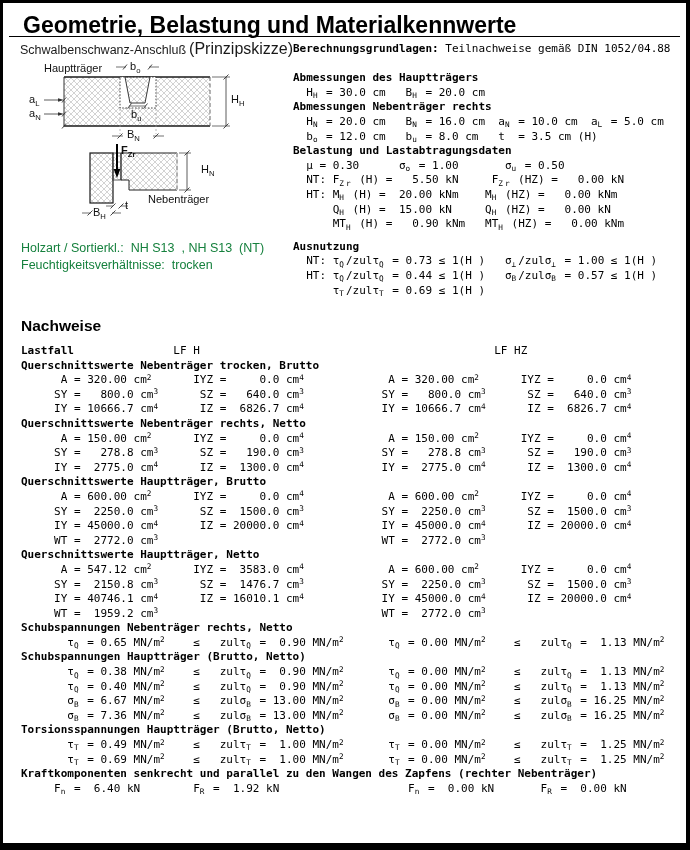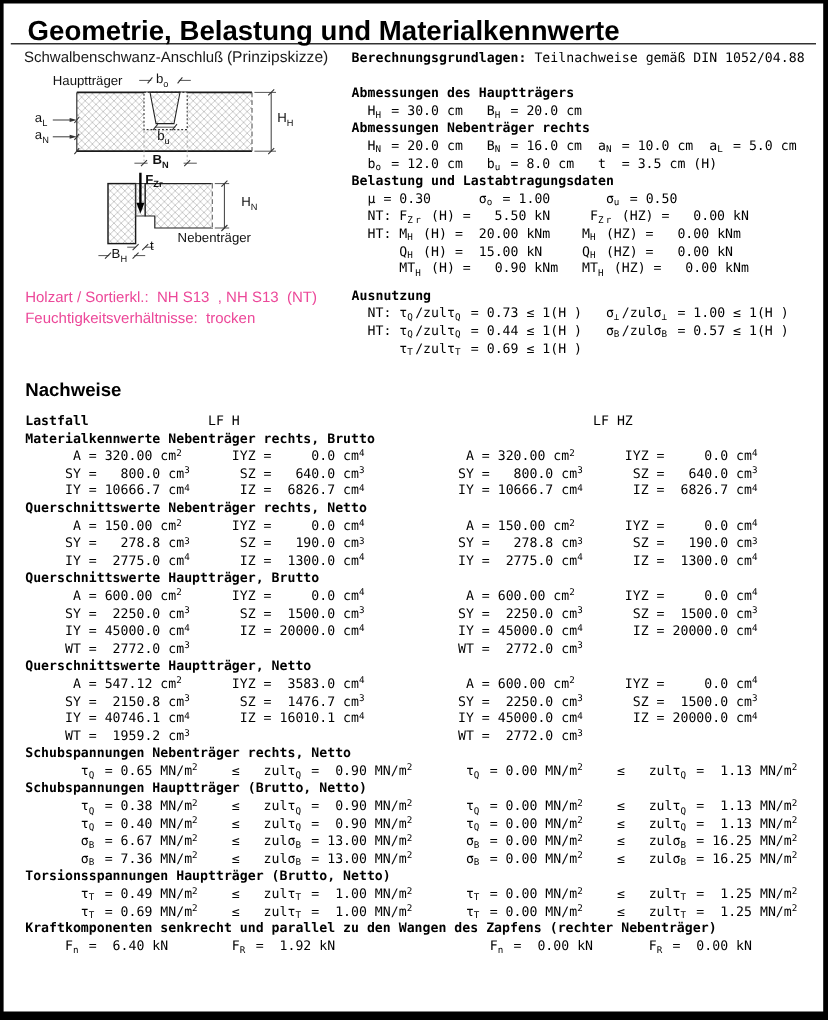--- a/index.html
+++ b/index.html
@@ -4,29 +4,29 @@
 <style>
   html,body { margin:0; padding:0; background:#777; }
   .page {
     position:relative; width:690px; height:850px; box-sizing:border-box;
     background:#fff; border:solid #000; border-width:3px 4px 7px 3px;
     font-family:"Liberation Sans", sans-serif; color:#000; overflow:hidden;
   }
   .title { position:absolute; left:20px; top:9px; font-size:23px; font-weight:bold; letter-spacing:0px; }
   .title-rule { position:absolute; left:6px; right:6px; top:33px; border-top:1.5px solid #000; }
   .subtitle { position:absolute; left:17px; top:37px; font-size:12.5px; color:#1a1a1a; }
-  .subtitle .note { font-size:13px; margin-left:3px; }
+  .subtitle .note { font-size:16px; margin-left:3px; }
 
   .diagram { position:absolute; left:14px; top:57px; width:280px; height:178px; }
   .dsvg { position:absolute; left:0; top:0; width:280px; height:178px; }
   .dlbl { position:absolute; font-size:11px; color:#111; white-space:pre; }
   .dlbl.bold { font-weight:bold; }
   .dlbl sub { font-size:70%; }
 
-  .material { position:absolute; left:18px; top:237px; font-size:12.5px; line-height:17px; color:#ec4899; }
+  .material { position:absolute; left:18px; top:237px; font-size:12.5px; line-height:17px; color:#15803d; }
   .material div { white-space:pre; }
 
   .m { font-family:"DejaVu Sans Mono","Liberation Mono",monospace; font-size:11px; }
   .m sub, .m sup { display:inline-block; width:1.43ch; font-size:70%; line-height:1;
                    position:relative; vertical-align:baseline; text-align:left; }
   .m sub { top:0.32em; }
   .m sup { top:-0.45em; }
   .b { font-weight:bold; }
 
   .info { position:absolute; left:290px; top:39px; width:396px; line-height:14.6px; }
@@ -106,21 +106,21 @@
 
       <path d="M65,153 L74,153 M95,153 L104,153" stroke="#333" stroke-width="0.7" fill="none"></path>
       <path d="M70.5,155.5 L75.5,150.5 M93.5,155.5 L98.5,150.5" stroke="#333" stroke-width="0.9" fill="none"></path>
     </svg>
     <span class="dlbl" style="left:27px;top:2px;">Hauptträger</span>
     <span class="dlbl" style="left:113px;top:0px;">b<sub>o</sub></span>
     <span class="dlbl" style="left:12px;top:33px;">a<sub>L</sub></span>
     <span class="dlbl" style="left:12px;top:47px;">a<sub>N</sub></span>
     <span class="dlbl" style="left:214px;top:33px;text-align:center;">H<sub>H</sub></span>
     <span class="dlbl" style="left:114px;top:48px;">b<sub>u</sub></span>
-    <span class="dlbl" style="left:110px;top:68px;font-weight:bold;">B<sub>N</sub></span>
+    <span class="dlbl" style="left:110px;top:68px;">B<sub>N</sub></span>
     <span class="dlbl bold" style="left:104px;top:84px;">F<sub>Z</sub><sub>r</sub></span>
     <span class="dlbl" style="left:184px;top:103px;">H<sub>N</sub></span>
     <span class="dlbl" style="left:131px;top:133px;">Nebenträger</span>
     <span class="dlbl" style="left:108px;top:139px;">t</span>
     <span class="dlbl" style="left:76px;top:146px;">B<sub>H</sub></span>
   </div>
 
   <div class="material">
     <div>Holzart / Sortierkl.:  NH S13  , NH S13  (NT)</div>
     <div>Feuchtigkeitsverhältnisse:  trocken</div>
@@ -148,21 +148,21 @@
   </div>
 
   <div class="nw-heading">Nachweise</div>
 
   <div class="table m">
     <div class="trow">
       <div class="lc"><span class="b">Lastfall</span><span>               LF H</span></div>
       <div class="rc">                  LF HZ</div>
     </div>
 
-    <div class="shead">Materialkennwerte Nebenträger rechts, Brutto</div>
+    <div class="shead">Querschnittswerte Nebenträger trocken, Brutto</div>
     <div class="trow">
         <div class="lc">      A = 320.00 cm<sup>2</sup>      IYZ =     0.0 cm<sup>4</sup></div>
         <div class="rc">  A = 320.00 cm<sup>2</sup>      IYZ =     0.0 cm<sup>4</sup></div>
       </div>
     <div class="trow">
         <div class="lc">     SY =   800.0 cm<sup>3</sup>      SZ =   640.0 cm<sup>3</sup></div>
         <div class="rc"> SY =   800.0 cm<sup>3</sup>      SZ =   640.0 cm<sup>3</sup></div>
       </div>
     <div class="trow">
         <div class="lc">     IY = 10666.7 cm<sup>4</sup>      IZ =  6826.7 cm<sup>4</sup></div>

